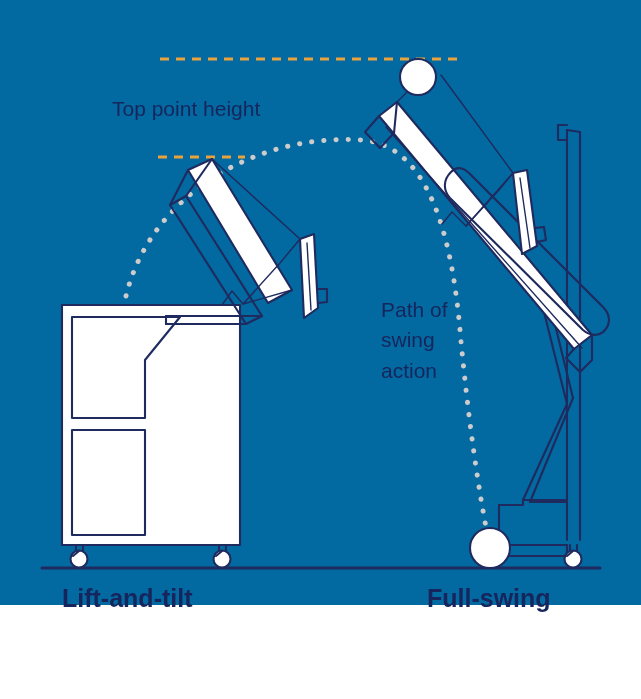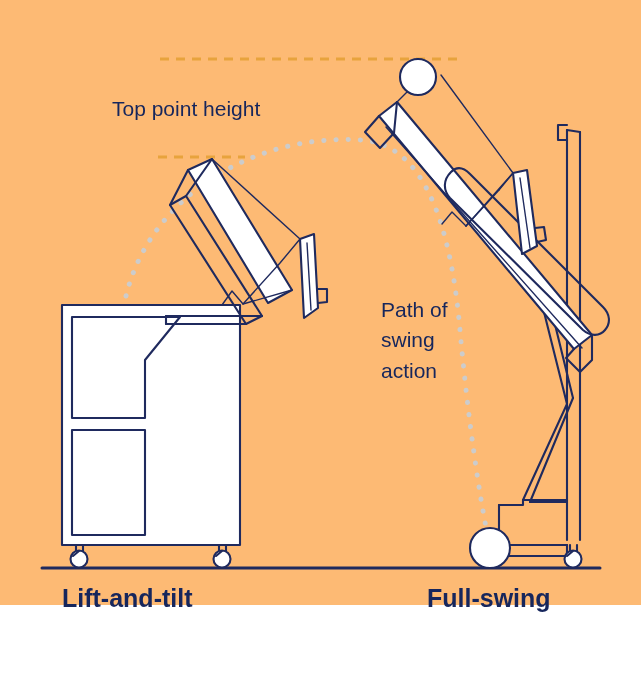--- a/index.html
+++ b/index.html
@@ -10,21 +10,21 @@
   body {
     width: 641px;
     height: 699px;
     font-family: "Liberation Sans", sans-serif;
     overflow: hidden;
   }
   #diagram-root {
     position: relative;
     width: 641px;
     height: 605px;
-    background: #fdba74;
+    background: #0369a1;
   }
   svg.figure {
     display: block;
     width: 641px;
     height: 699px;
   }
   .stroke-navy {
     fill: none;
     stroke: #1f2a5e;
     stroke-width: 2.1;

